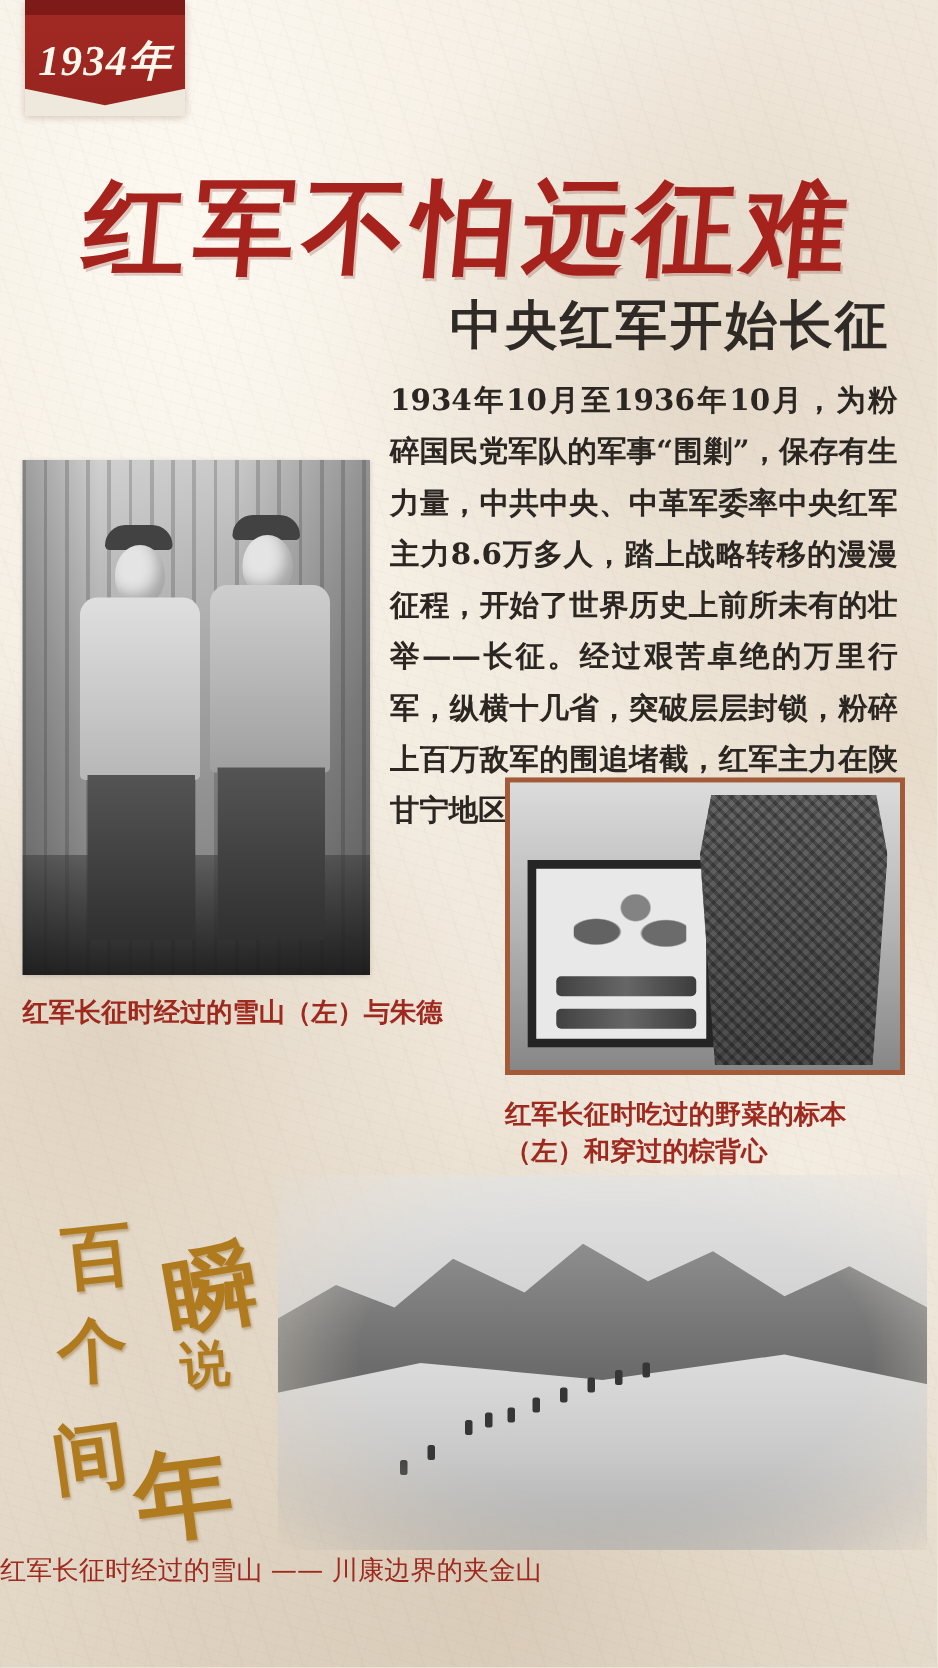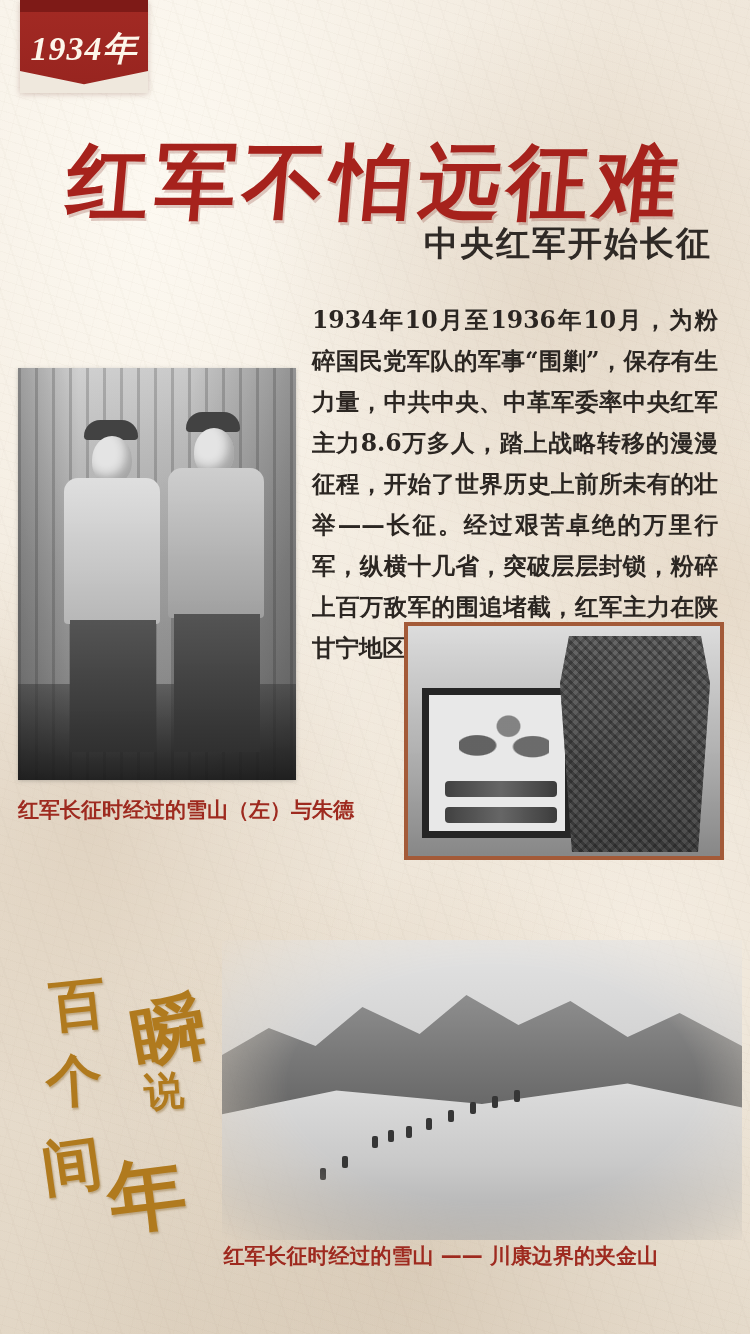--- a/index.html
+++ b/index.html
@@ -100,23 +100,23 @@
     font-size: 82px;
     font-weight: bold;
     color: #a6221c;
     letter-spacing: 6px;
     text-shadow: 2px 3px 0 rgba(120,30,22,0.22);
     transform: skewX(-5deg);
     white-space: nowrap;
   }
   .subhead {
     position: absolute;
-    top: 221px;
+    top: 232px;
     right: 38px;
-    font-size: 34px;
+    font-size: 42px;
     font-weight: bold;
     color: #2f2a26;
     letter-spacing: 2px;
     font-family: "DejaVu Sans", sans-serif;
   }
 
   
   .body-copy {
     position: absolute;
     top: 300px;
@@ -319,24 +319,24 @@
     position: absolute;
     width: 6px; height: 12px;
     background: #3a352f;
     border-radius: 2px;
   }
   .caption-snow {
     position: absolute;
     top: 1242px;
     left: 0;
     width: 658px;
-    text-align: right;
+    text-align: left;
     color: #9e2a1f;
     font-size: 21px;
-    font-weight: bold;
+    font-weight: normal;
     font-family: "DejaVu Sans", sans-serif;
   }
 </style>
 </head>
 <body>
 
 <div class="poster">
 
   <div class="paper-texture"></div>
   <div class="paper-stains"></div>
@@ -374,20 +374,21 @@
   <div class="photo-spec-frame">
     <div class="spec-inner">
       <div class="spec-board">
         <div class="spec-plant"></div>
         <div class="spec-strip" style="top:86px;"></div>
         <div class="spec-strip" style="top:112px;"></div>
       </div>
       <div class="spec-vest"></div>
     </div>
   </div>
+  <div class="caption-spec">红军长征时吃过的野菜的标本（左）和穿过的棕背心</div>
 
   <div class="calligraphy">
     <span class="cal-ch cal-1">百</span>
     <span class="cal-ch cal-2">个</span>
     <span class="cal-ch cal-3">间</span>
     <span class="cal-ch cal-4">瞬</span>
     <span class="cal-ch cal-5">说</span>
     <span class="cal-ch cal-6">年</span>
   </div>
 

